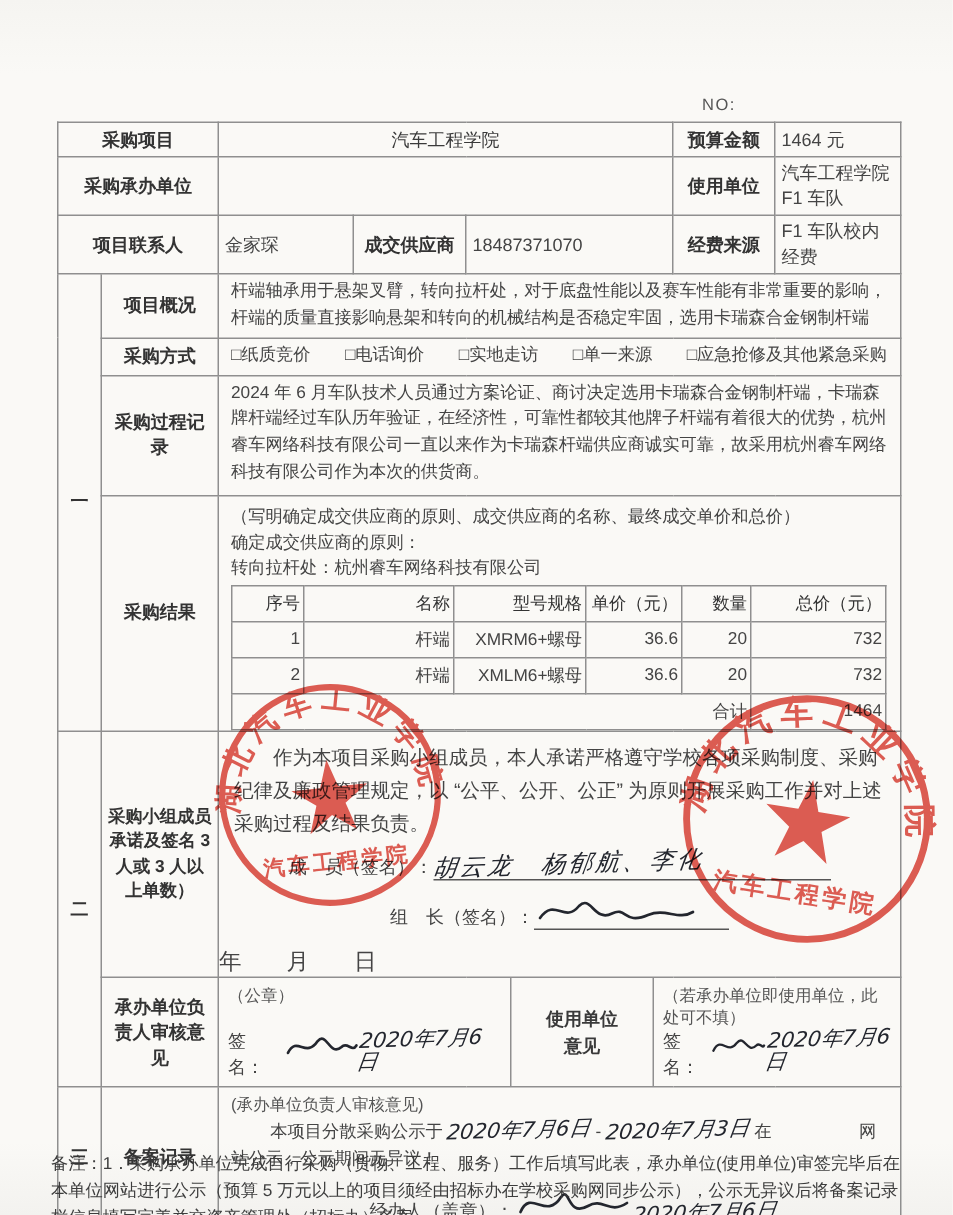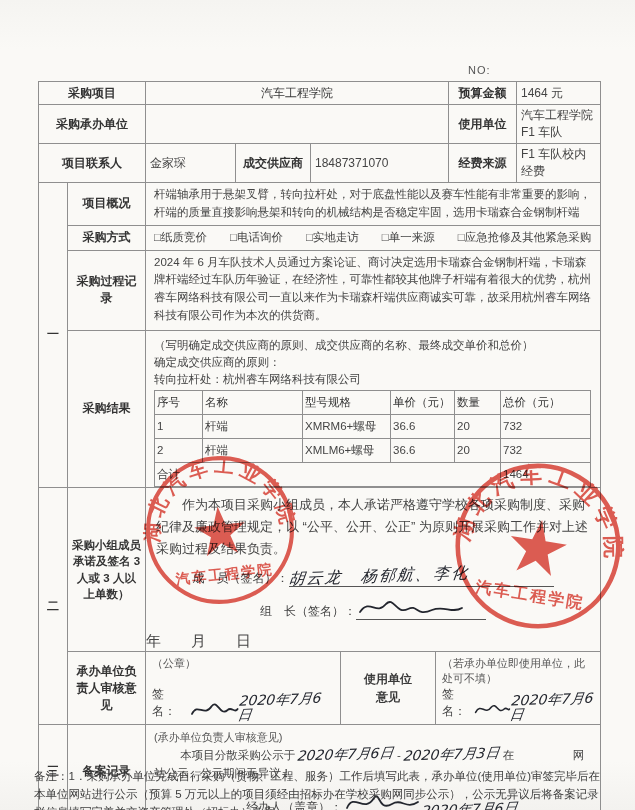--- a/index.html
+++ b/index.html
@@ -14,35 +14,35 @@
   td.lbl{font-weight:700;text-align:center;color:#333;line-height:1.4;}
   td.num{font-weight:700;text-align:center;font-size:13px;color:#333;}
   td.val{text-align:left;padding-left:8px;color:#444;}
   td.center{text-align:center;}
   .para{font-size:11.5px;line-height:1.55;color:#444;text-align:left;padding:3px 8px;}
   .indent{text-indent:2em;}
   
   .res-wrap{padding:5px 8px 0 8px;font-size:11.5px;color:#444;}
   .res-line{margin:1px 0;line-height:1.4;}
   table.inner{border-collapse:collapse;table-layout:fixed;width:436px;margin-top:3px;}
-  table.inner td{border:1px solid #8f8f8f;font-size:11.5px;text-align:left;padding:2px;height:19px;color:#444;}
+  table.inner td{border:1px solid #8f8f8f;font-size:11.5px;text-align:right;padding:2px;height:19px;color:#444;}
   table.inner td.hd{color:#333;}
   
   .commit{padding:6px 10px;font-size:13px;line-height:1.7;color:#444;}
   .signline{padding:2px 10px;font-size:12px;color:#444;display:flex;align-items:flex-end;justify-content:center;}
   .sigfield{display:inline-block;border-bottom:1px solid #555;min-height:18px;}
   .dateline{padding:10px 90px 0 0;font-size:15px;color:#444;}
   
   .rev-flex{display:flex;height:100%;align-items:stretch;}
   .rev-left{width:195px;border-right:1px solid #8f8f8f;display:flex;flex-direction:column;justify-content:space-between;padding:4px 6px;box-sizing:border-box;}
   .rev-mid{width:95px;border-right:1px solid #8f8f8f;display:flex;align-items:center;justify-content:center;box-sizing:border-box;}
   .rev-mid span{display:inline-block;width:48px;font-weight:700;text-align:center;line-height:1.5;}
   .rev-right{flex:1;display:flex;flex-direction:column;justify-content:space-between;padding:4px 6px;box-sizing:border-box;}
   .hint{font-size:11px;color:#555;}
-  .bottom-sign{font-size:12px;color:#444;display:flex;align-items:flex-end;}
+  .bottom-sign{font-size:12px;color:#444;display:flex;align-items:flex-start;}
   
   .hand{display:inline-block;font-family:"DejaVu Sans",sans-serif;font-style:italic;
         color:#23262e;transform:skewX(-9deg) rotate(-2deg);font-size:14px;line-height:1;}
   .hand.big{font-size:16px;letter-spacing:2px;}
   .scribble{display:inline-block;vertical-align:-4px;}
   .scribble path{stroke:#23262e;stroke-width:1.8;fill:none;stroke-linecap:round;}
   .blank-u{display:inline-block;width:52px;border-bottom:0;}
   
   .stamp{position:absolute;opacity:.8;mix-blend-mode:multiply;pointer-events:none;}
   .stamp text{fill:#d9352a;font-weight:700;}

